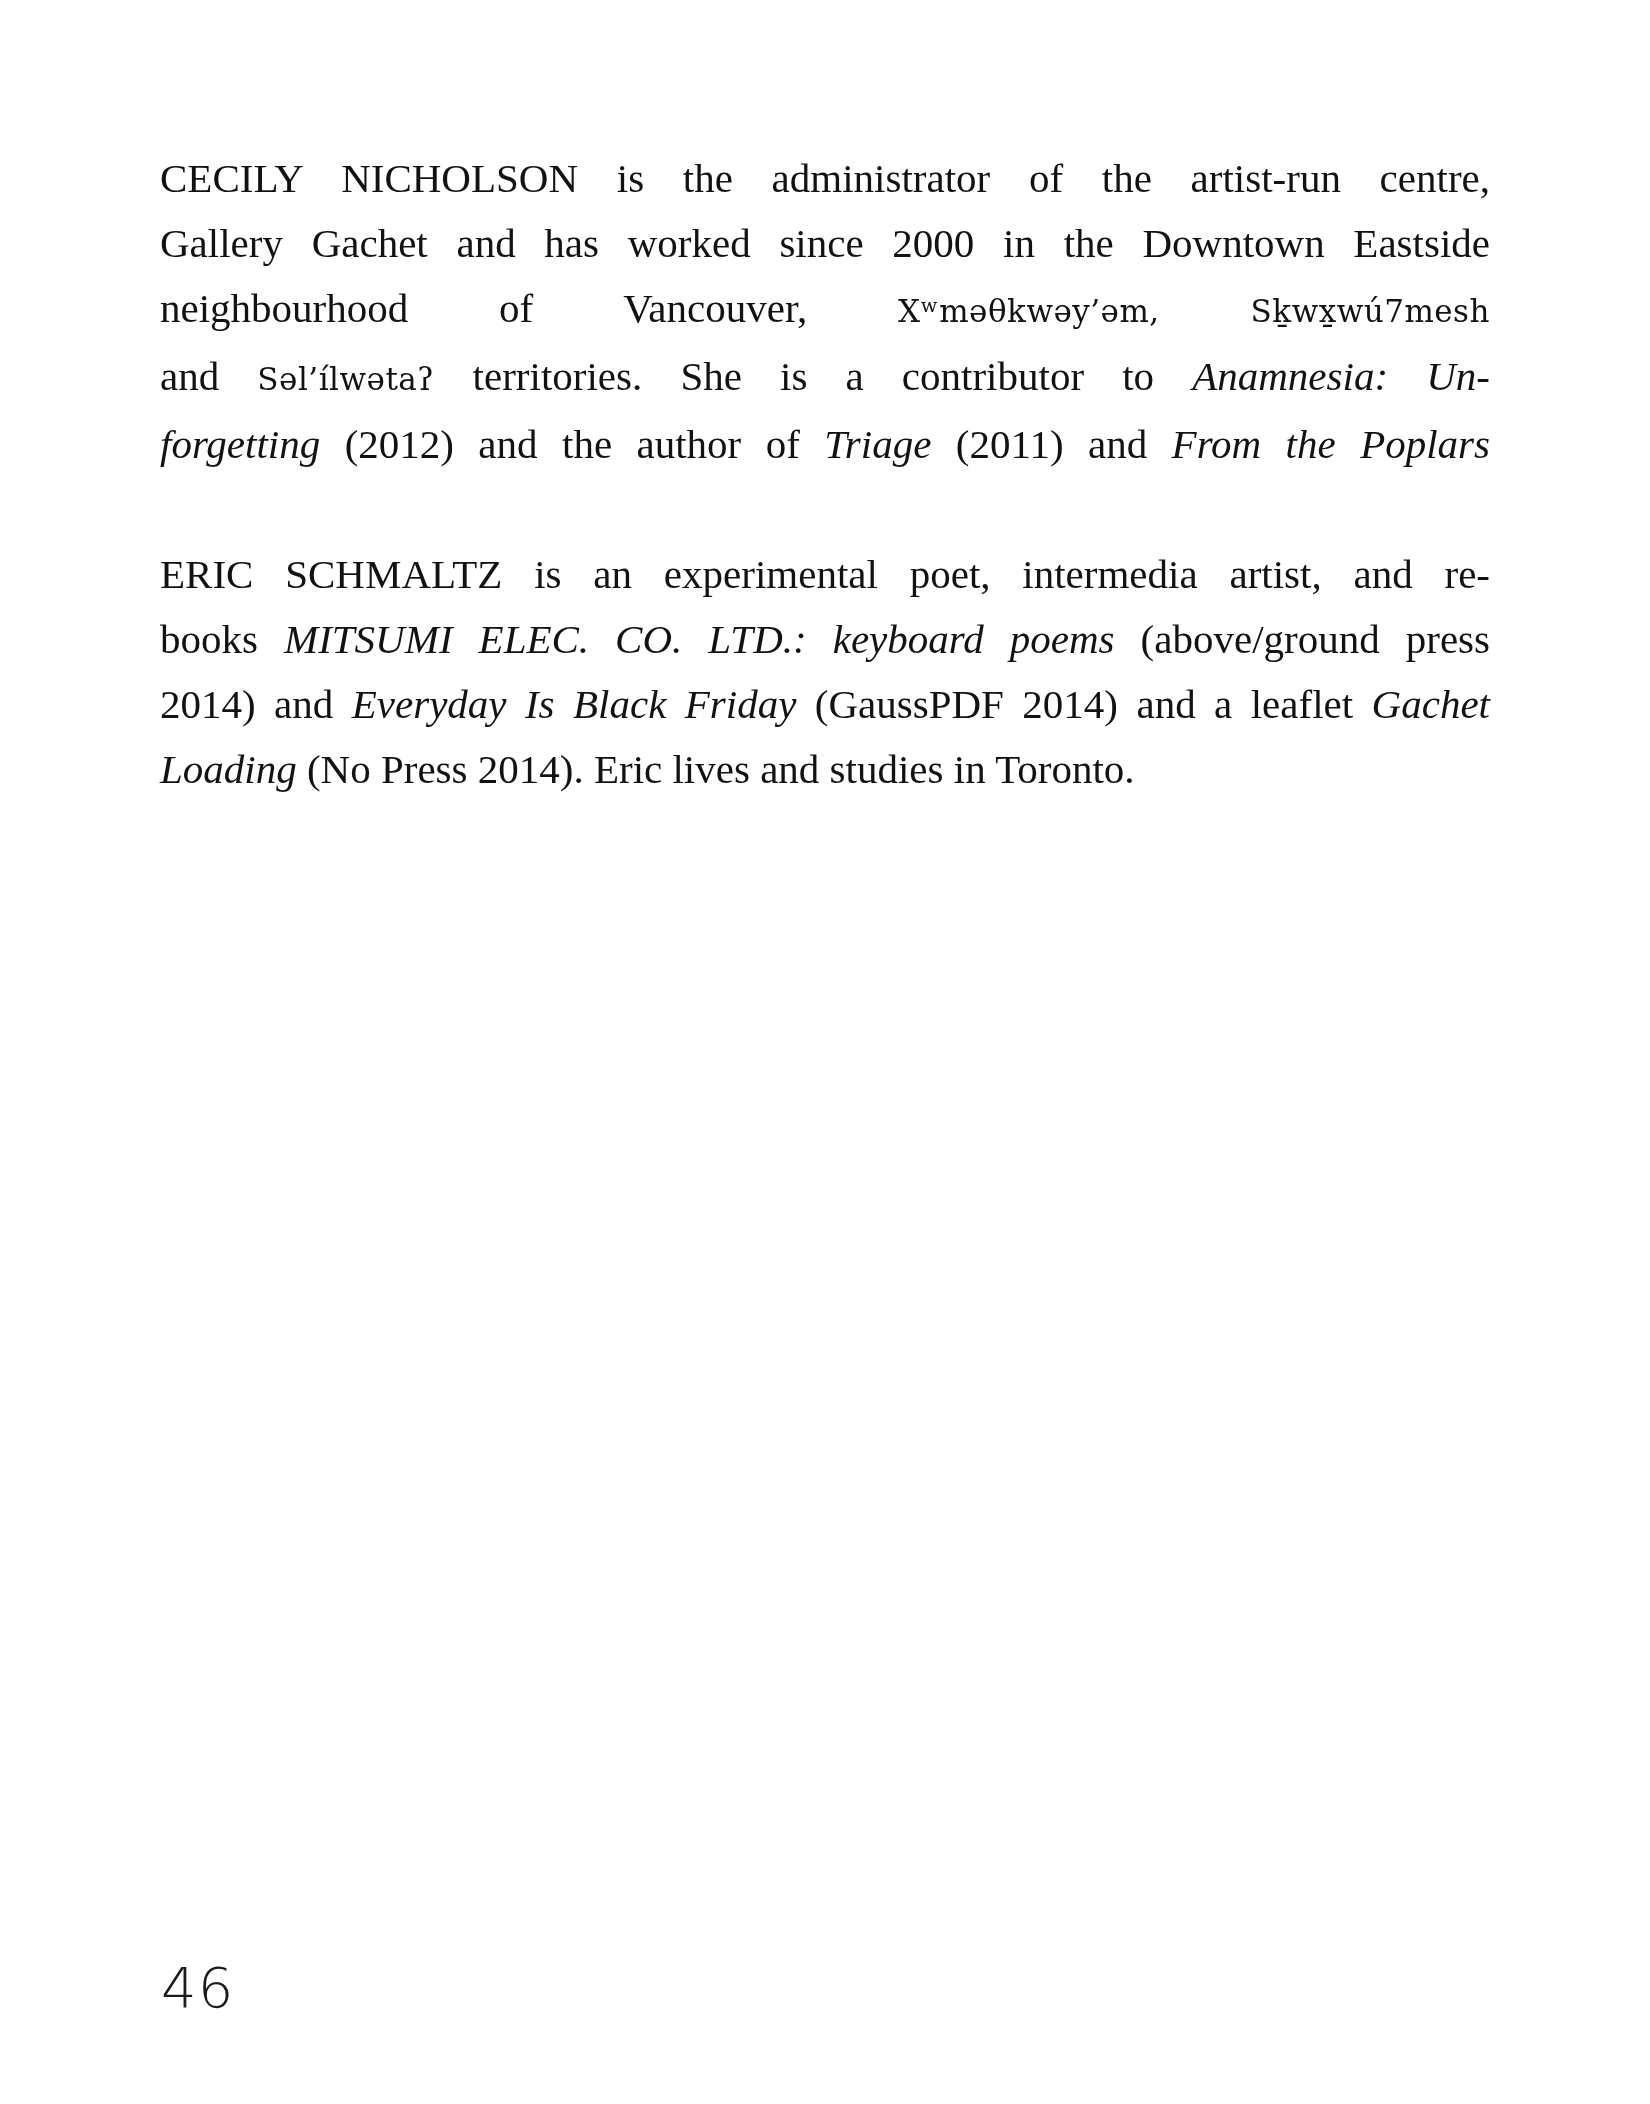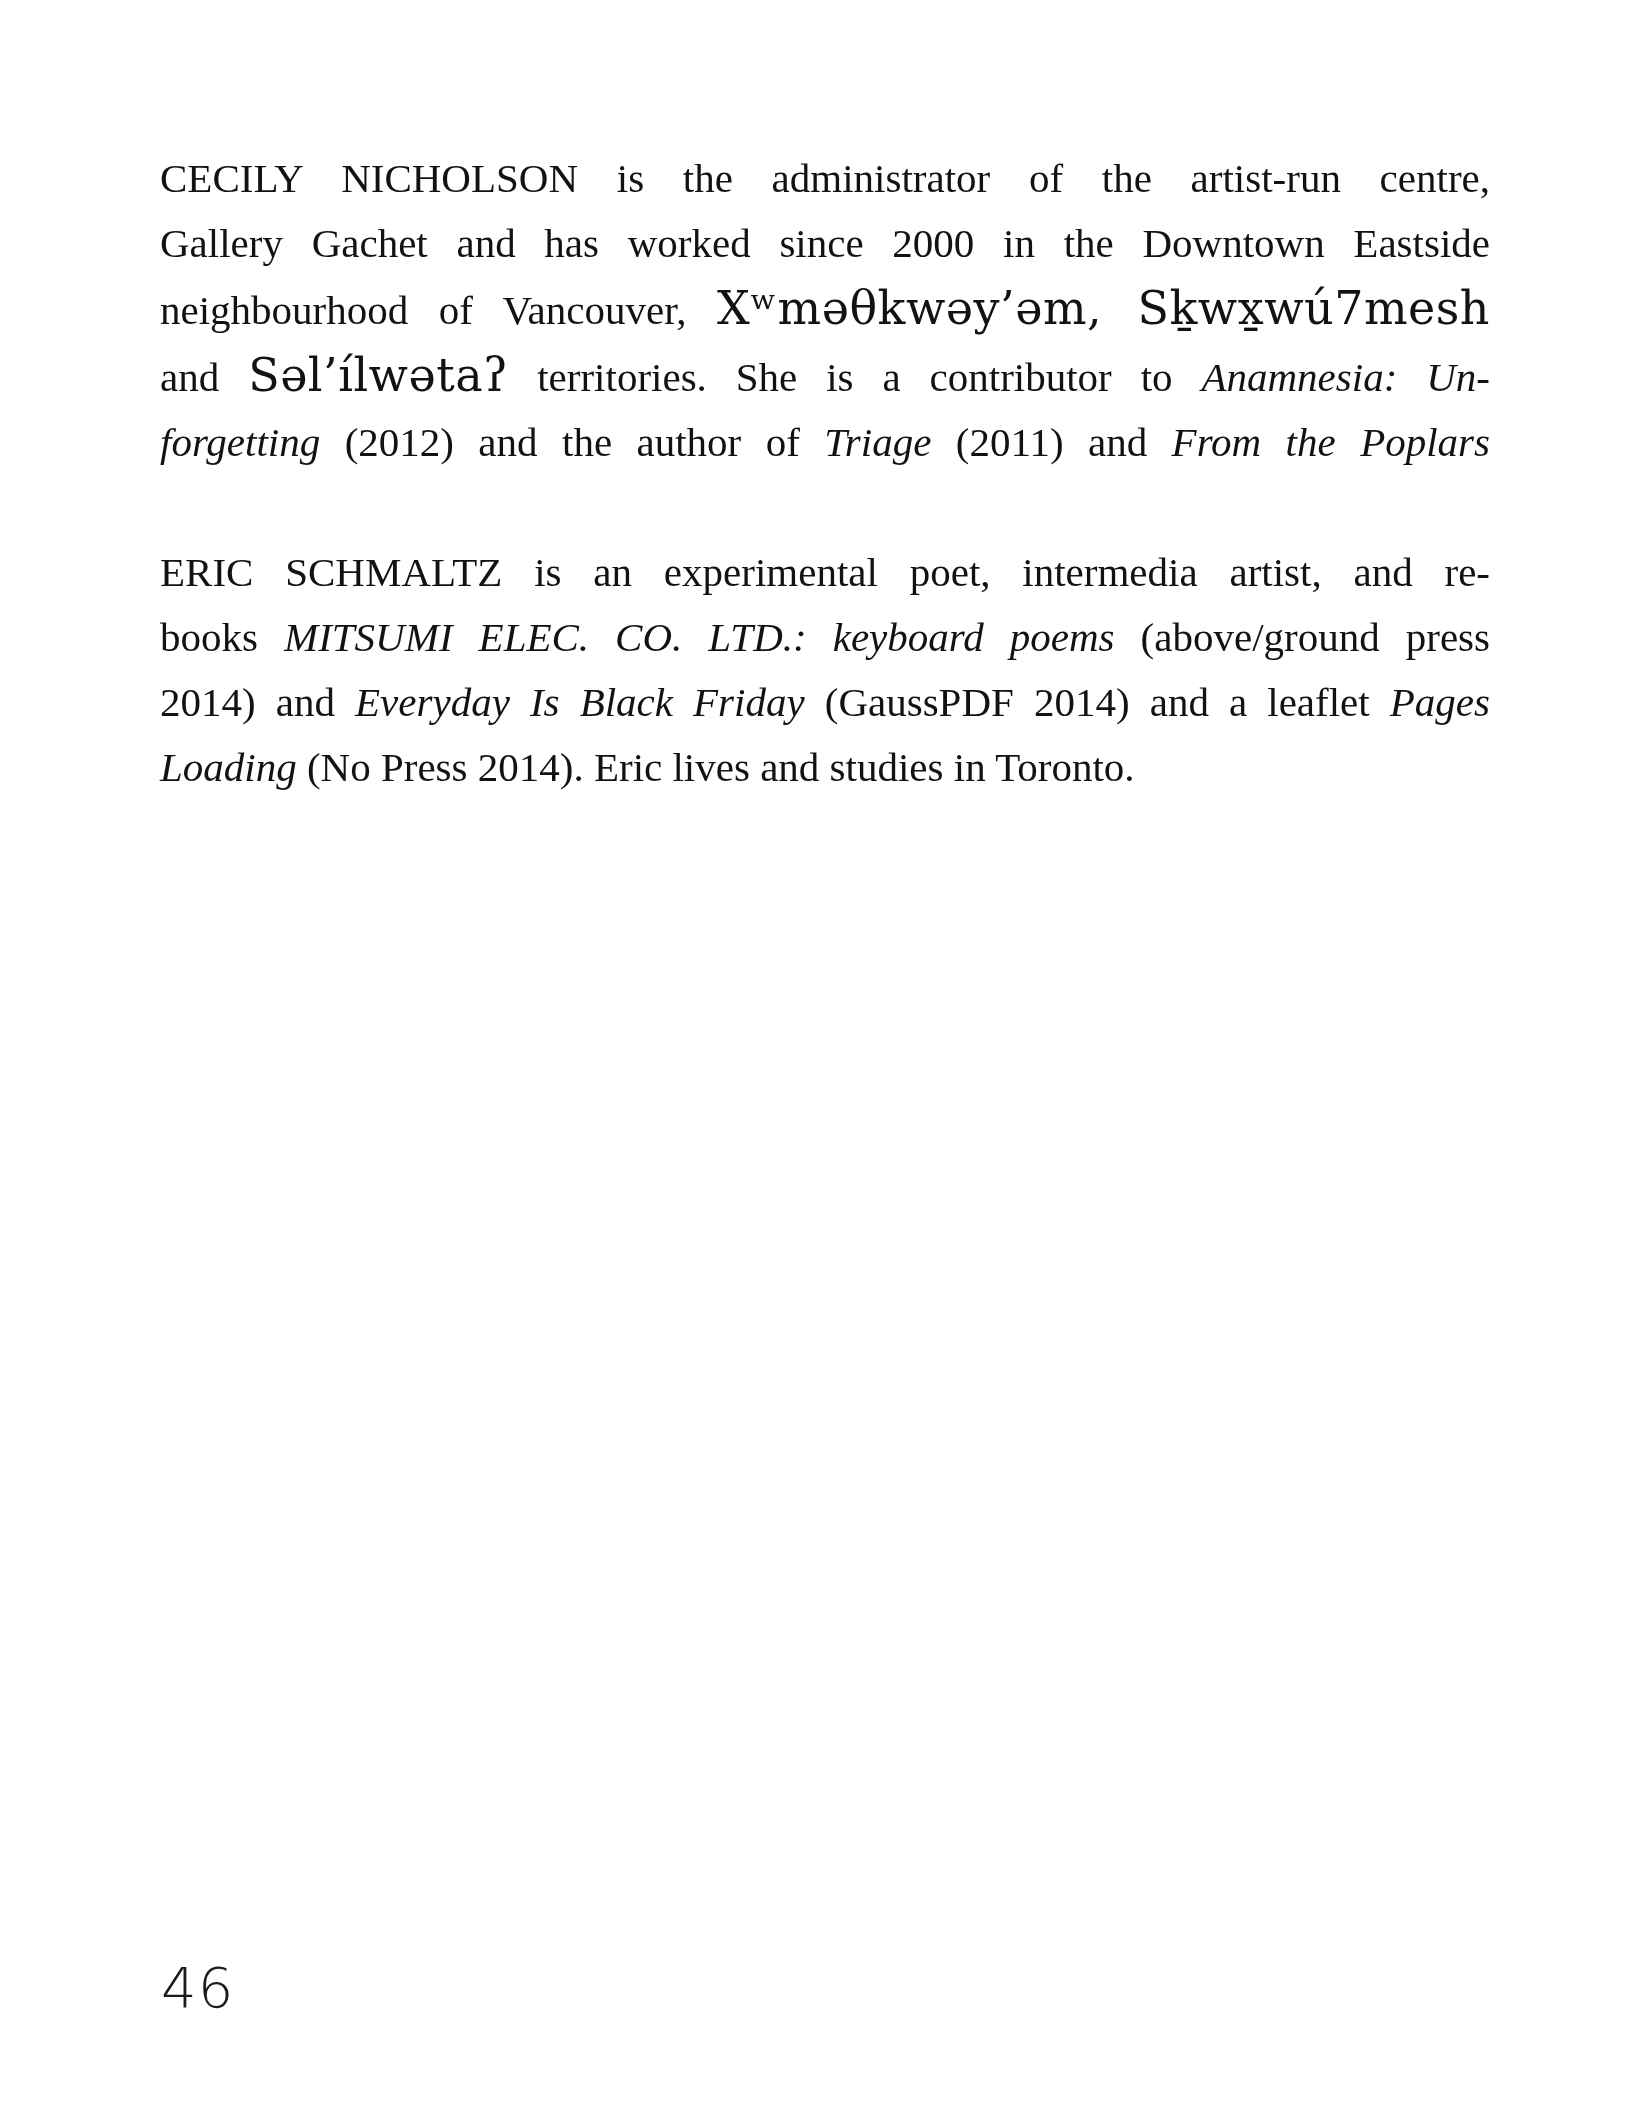--- a/index.html
+++ b/index.html
@@ -41,21 +41,21 @@
   }
   .run-normal {
     font-style: normal;
   }
   .run-italic {
     font-style: italic;
     margin-top: 7px;
   }
   .run-lang {
     font-family: "DejaVu Serif", serif;
-    font-size: 46px;
+    font-size: 31px;
     letter-spacing: 0.5px;
   }
   .page-number {
     position: absolute;
     left: 161px;
     top: 1966px;
     font-family: "DejaVu Sans", "Liberation Sans", sans-serif;
     font-weight: 300;
     font-size: 56px;
     line-height: 44px;
@@ -71,18 +71,18 @@
       <div class="bio">
         <div class="line j"><span class="run-normal">CECILY NICHOLSON is the administrator of the artist-run centre,</span></div>
         <div class="line j"><span class="run-normal">Gallery Gachet and has worked since 2000 in the Downtown Eastside</span></div>
         <div class="line j"><span class="run-normal">neighbourhood of Vancouver, </span><span class="run-lang">Xʷməθkwəy’əm, Sḵwx̱wú7mesh</span></div>
         <div class="line j"><span class="run-normal">and </span><span class="run-lang">Səl’ílwətaʔ</span><span class="run-normal"> territories. She is a contributor to </span><span class="run-italic">Anamnesia: Un-</span></div>
         <div class="line j"><span class="run-italic">forgetting</span><span class="run-normal"> (2012) and the author of </span><span class="run-italic">Triage</span><span class="run-normal"> (2011) and </span><span class="run-italic">From the Poplars</span></div>
       </div>
       <div class="bio">
         <div class="line j"><span class="run-normal">ERIC SCHMALTZ is an experimental poet, intermedia artist, and re-</span></div>
         <div class="line j"><span class="run-normal">books </span><span class="run-italic">MITSUMI ELEC. CO. LTD.: keyboard poems</span><span class="run-normal"> (above/ground press</span></div>
-        <div class="line j"><span class="run-normal">2014) and </span><span class="run-italic">Everyday Is Black Friday</span><span class="run-normal"> (GaussPDF 2014) and a leaflet </span><span class="run-italic">Pages</span></div>
+        <div class="line j"><span class="run-normal">2014) and </span><span class="run-italic">Everyday Is Black Friday</span><span class="run-normal"> (GaussPDF 2014) and a leaflet </span><span class="run-italic">Gachet</span></div>
         <div class="line"><span class="run-italic">Loading</span><span class="run-normal"> (No Press 2014). Eric lives and studies in Toronto.</span></div>
       </div>
     </section>
   <div class="page-number">46</div>
 </main>
 
 </body></html>

